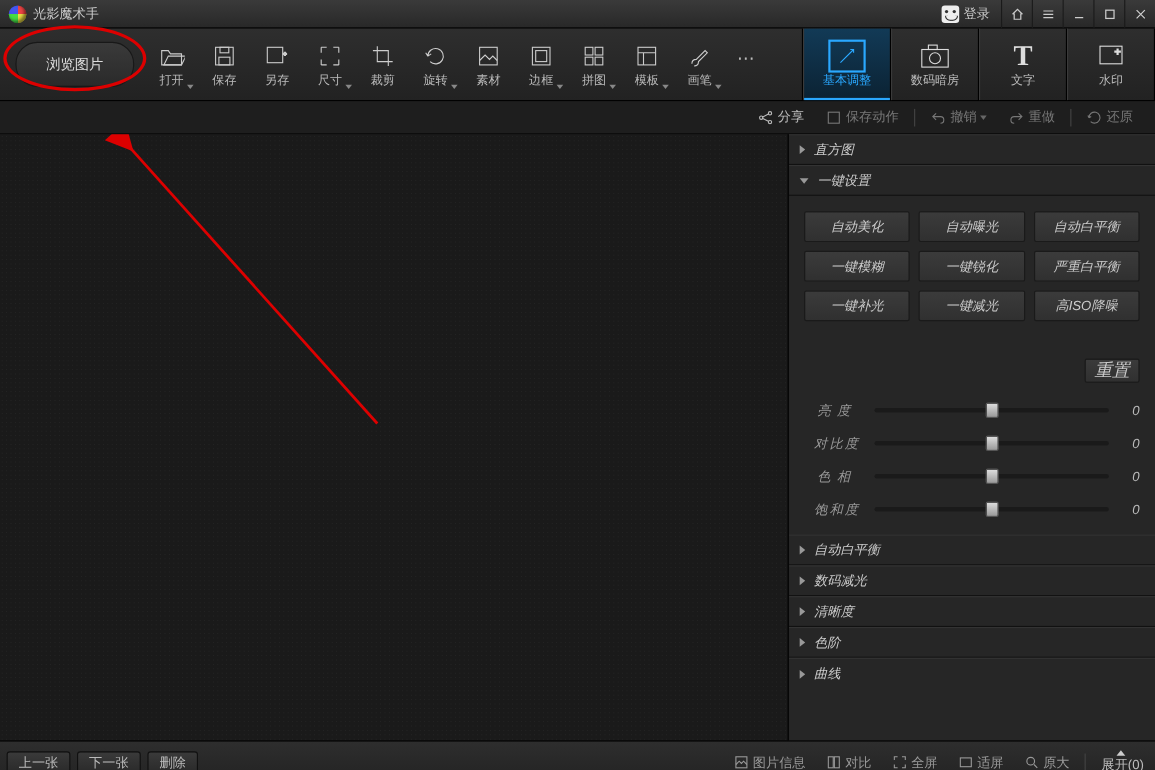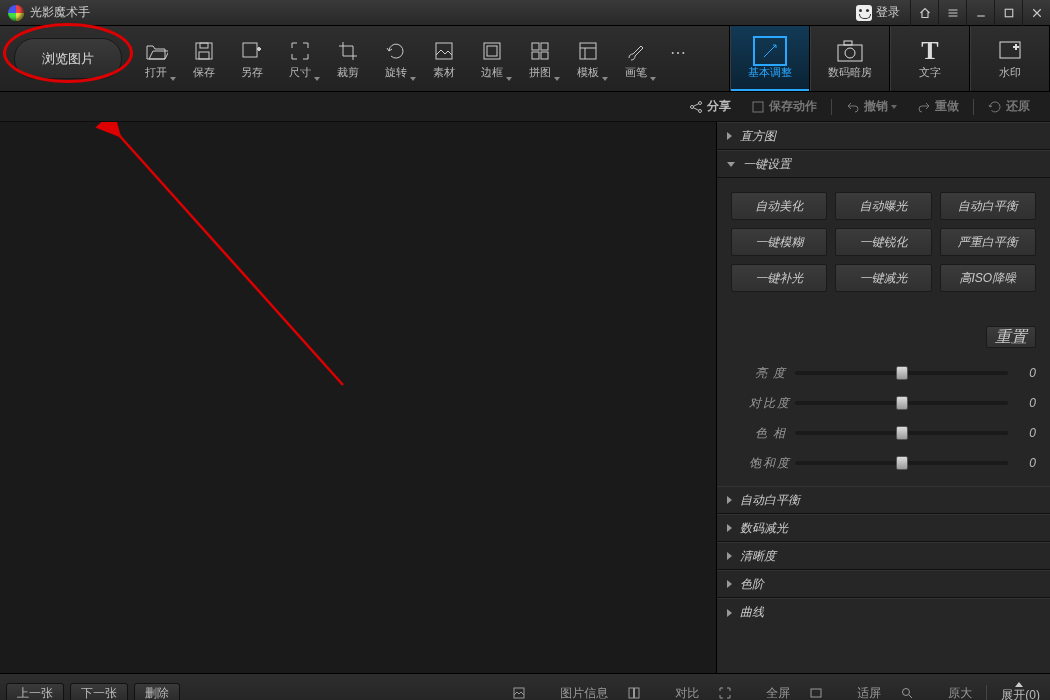--- a/index.html
+++ b/index.html
@@ -32,21 +32,21 @@
   .tool-item.big .ticon svg{stroke:#ddd;}
   .tool-item.big.active .ticon svg{stroke:#2aa8ff;}
   .main-tabs{margin-left:auto;display:flex;border-left:1px solid #000;}
   .main-tabs .tool-item{border-left:1px solid #3a3a3a;border-right:1px solid #000;}
   .under-blue{position:absolute;left:0;right:0;bottom:0;height:2px;background:#2aa8ff;}
   .blue-box{border:2px solid #2aa8ff;width:34px;height:30px;display:flex;align-items:center;justify-content:center;}
   
   
   .subbar{height:30px;background:#1e1e1e;border-bottom:1px solid #0c0c0c;display:flex;align-items:center;padding:0 10px;color:#888;font-size:12px;}
   .subbar .sub-spacer{flex:1;}
-  .subbar .sbtn{display:flex;align-items:center;margin:0 10px;color:#777;font-weight:bold;}
+  .subbar .sbtn{display:flex;align-items:center;margin:0 10px;color:#777;}
   .subbar .sbtn.enabled{color:#bbb;}
   .subbar .sbtn svg{margin-right:4px;stroke:#777;fill:none;}
   .subbar .sbtn.enabled svg{stroke:#bbb;}
   .subbar .mini-dd{margin-left:3px;width:0;height:0;border-left:3px solid transparent;border-right:3px solid transparent;border-top:4px solid #666;}
   
   
   .body{height:551px;display:flex;font-style:italic;}
   .canvas{flex:1;background:#1a1a1a;background-image:radial-gradient(#262626 0.6px,transparent 0.6px);background-size:4px 4px;position:relative;border-right:1px solid #000;}
   .arrow-annot{position:absolute;pointer-events:none;}
   .side{width:333px;background:#262626;display:flex;flex-direction:column;color:#ccc;font-size:12px;overflow:hidden;}
@@ -58,31 +58,31 @@
   
   .btn-grid{padding:14px 14px 0 14px;}
   .btn-row{display:flex;gap:8px;margin-bottom:8px;}
   .gbtn{flex:1;height:28px;background:linear-gradient(to bottom,#3b3b3b,#303030);border:1px solid #1a1a1a;display:flex;align-items:center;justify-content:center;color:#ccc;font-size:12px;border-radius:2px;}
   .btn-row.two .gbtn{flex:0 0 auto;width:96px;}
   
   .basic-panel{padding:10px 14px 0 14px;}
   .reset-row{display:flex;justify-content:flex-end;margin-bottom:10px;}
   .reset-btn{width:50px;height:22px;background:linear-gradient(to bottom,#3b3b3b,#303030);border:1px solid #1a1a1a;display:flex;align-items:center;justify-content:center;color:#ccc;font-size:16px;border-radius:2px;}
   .srow{display:flex;align-items:center;height:30px;}
-  .slabel{width:60px;color:#999;letter-spacing:6px;text-align:right;white-space:nowrap;overflow:hidden;}
+  .slabel{width:60px;color:#999;letter-spacing:6px;text-align:center;white-space:nowrap;overflow:hidden;}
   .slabel.tight{letter-spacing:2px;}
   .slider{flex:1;height:4px;background:#1a1a1a;border-radius:2px;position:relative;margin:0 8px 0 4px;}
   .slider .thumb{position:absolute;top:-5px;left:50%;margin-left:-6px;width:12px;height:14px;background:linear-gradient(to bottom,#ddd,#999);border-radius:2px;border:1px solid #555;}
   .sval{width:20px;text-align:right;color:#bbb;}
   
   
   .status{height:39px;background:linear-gradient(to bottom,#2e2e2e,#222);border-top:1px solid #000;display:flex;align-items:center;color:#bbb;font-size:12px;}
   .stat-pill{height:20px;padding:0 10px;margin-left:6px;background:linear-gradient(to bottom,#3a3a3a,#2a2a2a);border:1px solid #111;border-radius:3px;display:flex;align-items:center;}
   .status .spacer{flex:1;}
-  .stat-item{display:flex;align-items:center;margin:0 10px;color:#999;gap:31px;}
+  .stat-item{display:flex;align-items:center;margin:0 10px;color:#999;}
   .stat-item svg{margin-right:4px;stroke:#999;fill:none;}
   .expand{display:flex;align-items:center;margin:0 10px;color:#bbb;flex-direction:column;}
   .tri-up{width:0;height:0;border-left:4px solid transparent;border-right:4px solid transparent;border-bottom:5px solid #ccc;margin-right:4px;}
 </style>
 </head>
 <body>
 
 <div class="titlebar">
   <div class="logo"></div>
   <div class="title">光影魔术手</div>

